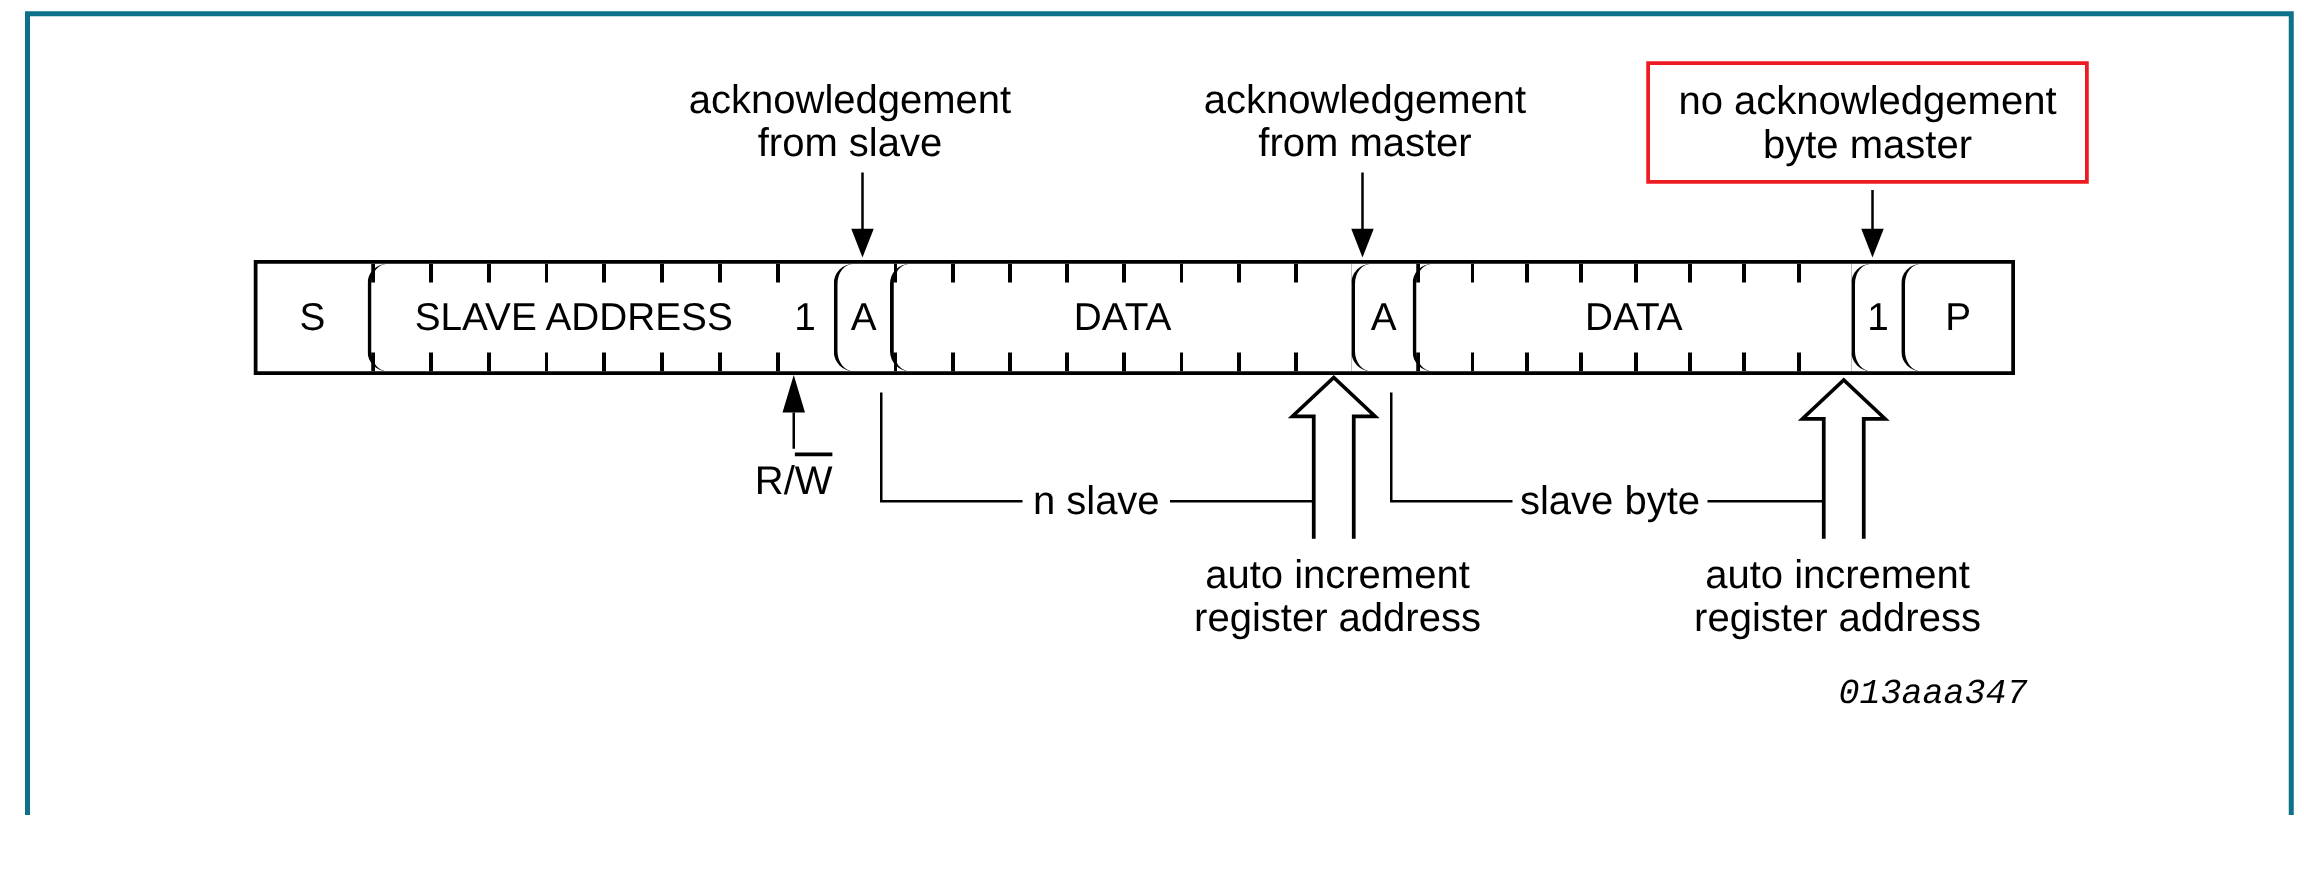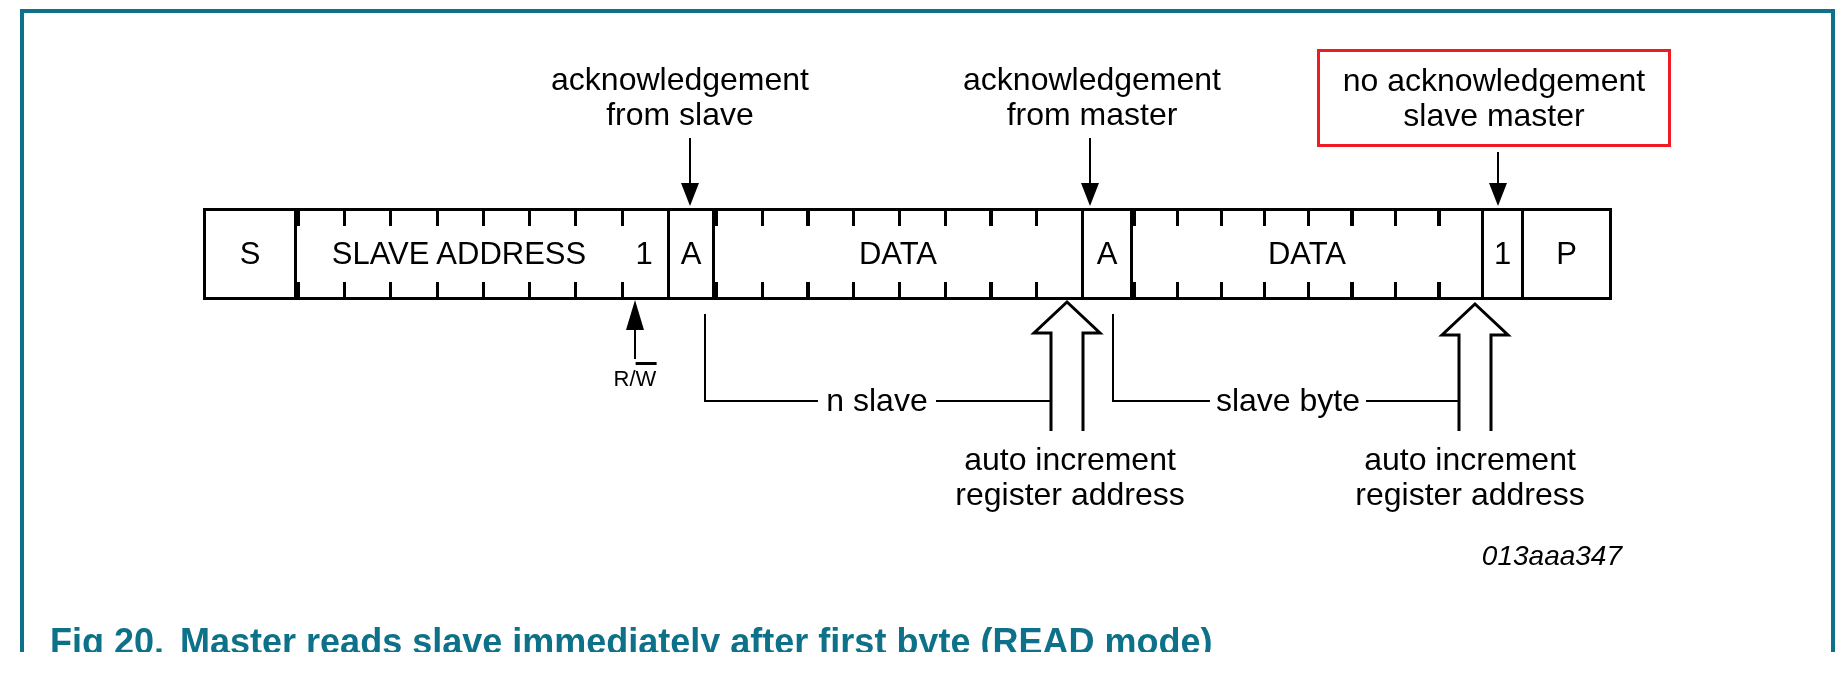--- a/index.html
+++ b/index.html
@@ -21,21 +21,21 @@
 
   
   .stream{
     position:absolute;left:203px;top:208px;width:1409px;height:92px;
     border:3px solid var(--line-black);box-sizing:border-box;display:flex;background:#fff;
   }
   .cell{
     position:relative;display:flex;align-items:center;justify-content:center;
     box-sizing:border-box;font-size:31px;flex-grow:0;flex-shrink:0;
   }
-  .cell + .cell{border-left:3px solid var(--line-black);}
+  .cell + .cell{border-left:3px solid var(--line-black);border-radius:16px;}
   .w-s{flex-basis:88px;}
   .w-sa{flex-basis:373px;}
   .w-a1{flex-basis:45px;}
   .w-d1{flex-basis:369px;}
   .w-a2{flex-basis:49px;}
   .w-d2{flex-basis:351px;}
   .w-1{flex-basis:40px;}
   .w-p{flex-basis:88px;}
   .ticks{
     position:absolute;left:0;right:0;height:15px;
@@ -55,26 +55,26 @@
     font-size:32px;line-height:35px;text-align:center;white-space:pre-line;
   }
   .nack-box{
     position:absolute;left:1317px;top:49px;width:354px;height:98px;
     border:3px solid var(--highlight-red);box-sizing:border-box;
     display:flex;align-items:center;justify-content:center;
     font-size:32px;line-height:35px;text-align:center;white-space:pre-line;background:#fff;
   }
   .rw{
     position:absolute;left:635px;top:362px;transform:translateX(-50%);
-    font-size:22px;white-space:nowrap;
+    font-size:32px;white-space:nowrap;
   }
   .rw .ovl{display:inline-block;border-top:3px solid var(--line-black);padding-top:1px;}
   .artwork{
     position:absolute;right:221px;top:540px;
-    font-style:italic;font-size:28px;
+    font-style:italic;font-size:28px;font-family:Liberation Mono, monospace;
   }
 
   
   .caption{
     position:absolute;left:50px;top:621px;
     color:var(--accent-teal);font-weight:bold;font-size:36px;white-space:nowrap;
   }
   .caption .fig-text{margin-left:16px;}
 </style>
 </head>
@@ -112,21 +112,21 @@
     <path d="M1051,431 L1051,333 L1034,333 L1067,302 L1100,333 L1083,333 L1083,431" fill="none" stroke="#000" stroke-width="3"></path>
     <path d="M1459,431 L1459,335 L1442,335 L1475,304 L1508,335 L1491,335 L1491,431" fill="none" stroke="#000" stroke-width="3"></path>
   </svg>
 
   <div class="ann" style="left:680px;top:62px">acknowledgement
 from slave</div>
   <div class="ann" style="left:1092px;top:62px">acknowledgement
 from master</div>
   <div class="nack-box">
     <span>no acknowledgement
-slave master</span>
+byte master</span>
   </div>
 
   <div class="stream">
     <div class="cell w-s">
       <span>S</span>
     </div>
     <div class="cell w-sa">
       <div class="ticks top"></div>
       <div class="ticks bottom"></div>
       <span class="sa-label">SLAVE ADDRESS</span>
@@ -161,17 +161,14 @@
   </div>
   <div class="ann" style="left:877px;top:383px">n slave</div>
   <div class="ann" style="left:1288px;top:383px">slave byte</div>
   <div class="ann" style="left:1070px;top:442px">auto increment
 register address</div>
   <div class="ann" style="left:1470px;top:442px">auto increment
 register address</div>
 
   <div class="artwork">013aaa347</div>
 
-  <div class="caption">
-    <span class="fig-label">Fig 20.</span><span class="fig-text">Master reads slave immediately after first byte (READ mode)</span>
-  </div>
 
 </div>
 
 </body></html>

